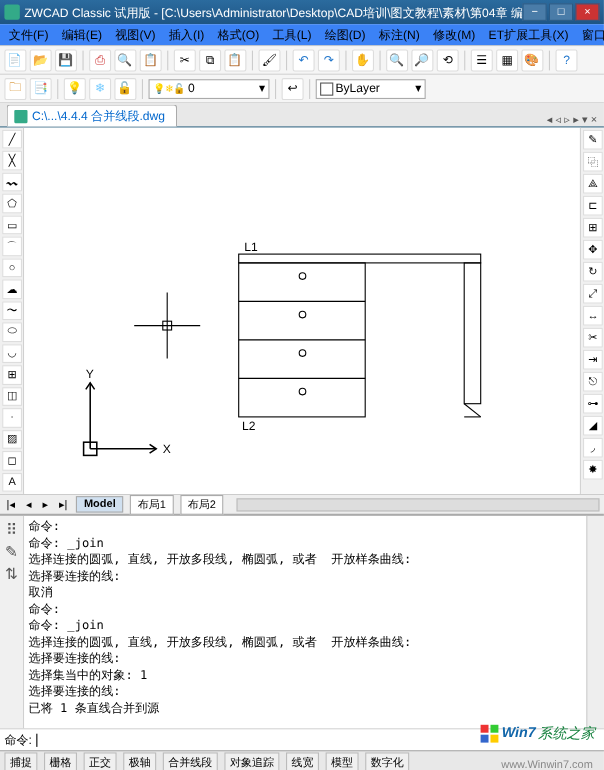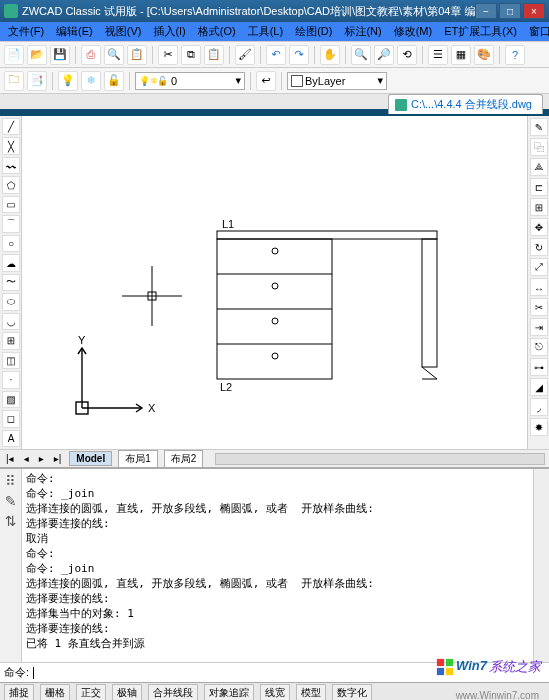--- a/index.html
+++ b/index.html
@@ -14,21 +14,21 @@
 
 .menubar { height: 20px; background:#3b82f6; border-bottom:1px solid #ccc; display:flex; align-items:center; padding:0 4px; gap:4px;}
 .menubar span{ padding:2px 4px; cursor:pointer; white-space:nowrap;}
 
 .toolbar { height:26px; background:#f5f5f5; border-bottom:1px solid #ccc; display:flex; align-items:center; padding:2px 4px; gap:3px;}
 .tbtn{width:20px;height:20px;border:1px solid #ddd;background:#fff;border-radius:2px;display:flex;align-items:center;justify-content:center;font-size:11px;cursor:pointer;}
 .tsep{width:1px;height:18px;background:#ccc;margin:0 2px;}
 .tdrop{display:flex;align-items:center;gap:2px;}
 .colorbox{width:12px;height:12px;background:#fff;border:1px solid #555;}
 
-.tabbar{height:22px;background:#e8e8e8;border-bottom:7px solid #0c4a6e;display:flex;align-items:flex-end;padding:0 6px;flex-direction:column;}
+.tabbar{height:22px;background:#e8e8e8;border-bottom:1px solid #0c4a6e;display:flex;align-items:flex-end;padding:0 6px;}
 .filetab{background:#fff;border:1px solid #aaa;border-bottom:none;padding:2px 10px 2px 6px;border-radius:3px 3px 0 0;display:flex;align-items:center;gap:4px;font-size:11px;color:#06c;}
 .filetab .ficon{width:12px;height:12px;background:#3a8;border-radius:1px;}
 .tabbar-nav{margin-left:auto;display:flex;gap:3px;align-items:center;font-size:10px;color:#555;}
 .tabbar-nav span{cursor:pointer;}
 
 .workarea{position:relative;height:333px;display:flex;}
 .lefttools,.righttools{width:22px;background:#f0f0f0;border-right:1px solid #ccc;display:flex;flex-direction:column;gap:2px;padding:2px;}
 .righttools{border-right:none;border-left:1px solid #ccc;}
 .vbtn{width:18px;height:18px;border:1px solid #ddd;background:#fff;display:flex;align-items:center;justify-content:center;font-size:10px;cursor:pointer;}
 .canvas{flex:1;background:#fff;position:relative;overflow:hidden;}
@@ -49,21 +49,21 @@
 .cmdinput .curs{border-left:1px solid #000;height:12px;animation:blink 1s infinite;}
 @keyframes blink{50%{opacity:0;}}
 
 .statusbar{height:20px;background:#e8e8e8;border-top:1px solid #aaa;display:flex;align-items:center;font-size:10px;padding:0 4px;gap:6px;}
 .statusbar .coord{min-width:150px;}
 .statusbar .sbtn{padding:1px 4px;border:1px solid #bbb;background:#f0f0f0;cursor:pointer;}
 
 .watermark{position:absolute;right:8px;bottom:24px;display:flex;align-items:flex-start;gap:2px;font-size:13px;font-style:italic;pointer-events:none;}
 .watermark .flag{width:18px;height:18px;}
 .watermark .t1{color:#16a;font-weight:bold;}
-.watermark .t2{color:#6d28d9;}
+.watermark .t2{color:#15803d;}
 .watermark .sub{position:absolute;top:32px;right:2px;font-size:10px;color:#888;white-space:nowrap;font-style:normal;}
 </style>
 </head>
 <body>
 
 <div class="titlebar">
   <div class="icon"></div>
   <div class="titlebar-title">ZWCAD Classic 试用版 - [C:\Users\Administrator\Desktop\CAD培训\图文教程\素材\第04章 编辑二维图形\4.4.4  合</div>
   <div class="win-btns">
     <div>−</div>

